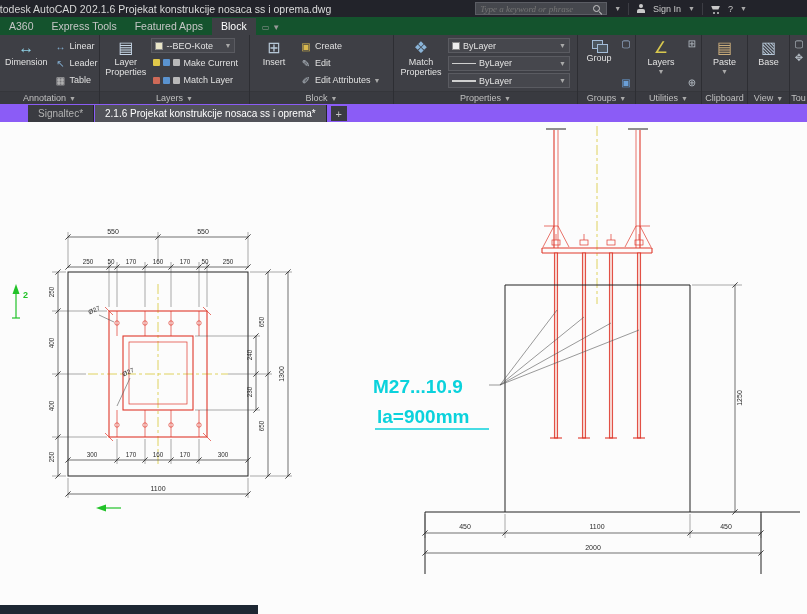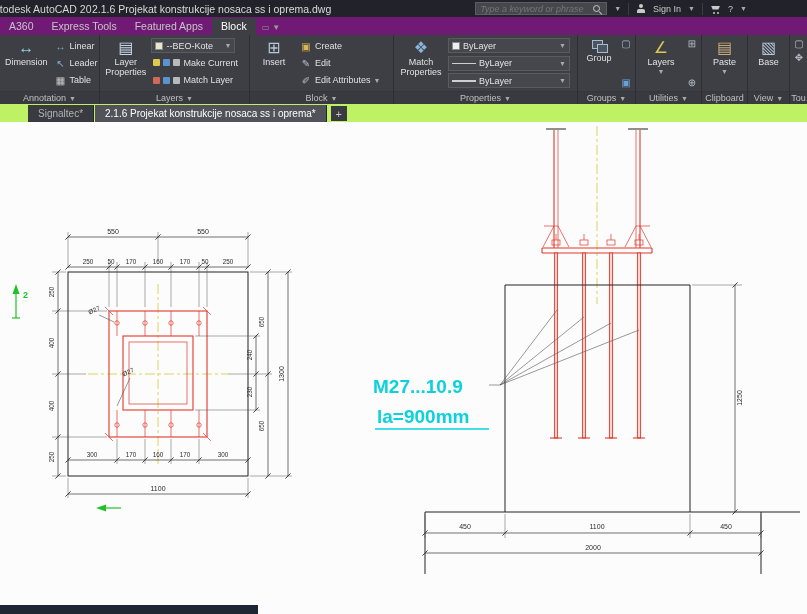--- a/index.html
+++ b/index.html
@@ -6,36 +6,36 @@
   html,body{width:807px;height:614px;overflow:hidden;font-family:"Liberation Sans",sans-serif;background:#fff}
   .app{position:relative;width:807px;height:614px;background:#fff}
 
   
   .titlebar{position:absolute;top:0;left:0;right:0;height:17px;background:#22232a;display:flex;align-items:center;color:#d5d5d5;font-size:10.5px;white-space:nowrap;z-index:5}
   .apptitle{overflow:hidden;width:92px;flex:0 0 auto}
   .apptitle span{display:inline-block;margin-left:-13px}
   .doctitle{color:#dcdcdc}
   .tb-right{margin-left:auto;display:flex;align-items:center;gap:7px;padding-right:60px}
   .searchbox{display:flex;align-items:center;background:#45474d;border:1px solid #5b5d64;height:13px;width:132px;padding:0 4px;gap:4px}
-  .searchbox input{flex:1;min-width:0;background:transparent;border:0;outline:none;color:#b6b6b6;font-size:9px;font-style:italic;font-family:Liberation Sans, sans-serif}
+  .searchbox input{flex:1;min-width:0;background:transparent;border:0;outline:none;color:#b6b6b6;font-size:9px;font-style:italic;font-family:Liberation Serif, serif}
   .tb-sep{width:1px;height:12px;background:#3c3d44}
   .glyph{color:#c9c9c9;font-size:9px}
   .caret-sm{color:#a9a9a9;font-size:7px}
   .mag{position:relative;width:10px;height:10px;display:inline-block;flex:0 0 auto}
   .mag::before{content:"";position:absolute;left:1px;top:1px;width:5px;height:5px;border:1px solid #c9c9c9;border-radius:50%}
   .mag::after{content:"";position:absolute;left:7px;top:7px;width:4px;height:1px;background:#c9c9c9;transform:rotate(45deg);transform-origin:left center}
   .person{position:relative;width:10px;height:10px;display:inline-block}
   .person::before{content:"";position:absolute;left:3px;top:0;width:4px;height:4px;border-radius:50%;background:#c9c9c9}
   .person::after{content:"";position:absolute;left:1px;top:5px;width:8px;height:4px;border-radius:2px 2px 0 0;background:#c9c9c9}
   .cart{position:relative;width:11px;height:10px;display:inline-block}
   .cart::before{content:"";position:absolute;left:1px;top:2px;width:9px;height:4px;background:#c9c9c9;clip-path:polygon(0 0,100% 0,82% 100%,18% 100%)}
   .cart::after{content:"";position:absolute;left:3px;bottom:0;width:2px;height:2px;background:#c9c9c9;box-shadow:4px 0 0 #c9c9c9;border-radius:50%}
 
   
-  .ribbontabs{position:absolute;top:17px;left:0;right:0;height:18px;background:#701a75;display:flex;align-items:flex-end;color:#c6c6c6;font-size:10.5px;z-index:5}
+  .ribbontabs{position:absolute;top:17px;left:0;right:0;height:18px;background:#14532d;display:flex;align-items:flex-end;color:#c6c6c6;font-size:10.5px;z-index:5}
   .rtab{padding:2px 9px 3px}
   .rtab.active{background:#3e3f45;color:#fff}
   .rtab-extra{display:flex;align-items:center;gap:3px;margin-left:6px;padding-bottom:3px;color:#9a9a9a;font-size:8px}
 
   
   .ribbon{position:absolute;top:35px;left:0;right:0;height:69px;background:#3e3f45;display:flex;z-index:5}
   .panel{display:flex;flex-direction:column;border-right:1px solid #2d2e33;flex:0 0 auto;overflow:hidden}
   .panel-content{flex:1;display:flex;padding:2px 3px;gap:3px}
   .panel-label{height:13px;font-size:9px;color:#c0c0c0;display:flex;align-items:center;justify-content:center;gap:3px;border-top:1px solid #35363b;background:#393a40}
   .bigbtn{display:flex;flex-direction:column;align-items:center;justify-content:flex-start;font-size:9px;line-height:10px;color:#e2e2e2;text-align:center;padding:1px 2px}
@@ -52,21 +52,21 @@
   .mini{width:7px;height:7px;display:inline-block;flex:0 0 auto;border-radius:1px}
   .m-yellow{background:#e0c84a}.m-blue{background:#5a93d0}.m-gray{background:#b9b9b9}.m-red{background:#cf6a58}
   .dblsq{position:relative;width:16px;height:15px;display:inline-block}
   .dblsq::before,.dblsq::after{content:"";position:absolute;width:9px;height:7px;border:1px solid #a3bcd8;background:#4d565f}
   .dblsq::before{left:1px;top:2px}
   .dblsq::after{left:6px;top:6px}
   .p-annotation{width:100px}.p-layers{width:150px}.p-block{width:144px}.p-properties{width:184px}
   .p-groups{width:58px}.p-utilities{width:66px}.p-clipboard{width:46px}.p-view{width:42px}.p-cut{flex:1 1 auto;border-right:0}
 
   
-  .filetabs{position:absolute;top:104px;left:0;right:0;height:18px;background:#bef264;display:flex;align-items:flex-end;padding-left:28px;z-index:5}
+  .filetabs{position:absolute;top:104px;left:0;right:0;height:18px;background:#8b5cf6;display:flex;align-items:flex-end;padding-left:28px;z-index:5}
   .ftab{height:17px;display:flex;align-items:center;padding:0 10px;font-size:10px;color:#b2b2b2;background:#3a3b41;border-right:1px solid #24252a;margin-right:1px;white-space:nowrap}
   .ftab.active{background:#52535a;color:#fff}
   .ftab-plus{height:15px;width:16px;margin-left:3px;display:flex;align-items:center;justify-content:center;color:#c5c5c5;font-size:11px;background:#3a3b41;margin-bottom:1px}
 
   
   .canvas{position:absolute;top:122px;left:0;width:807px;height:492px;background:#fcfcfc}
   .cmd-fragment{position:absolute;left:0;bottom:0;width:258px;height:9px;background:#1d2733;z-index:6}
 
   
   .dim{stroke:#333;stroke-width:0.7;fill:none}

